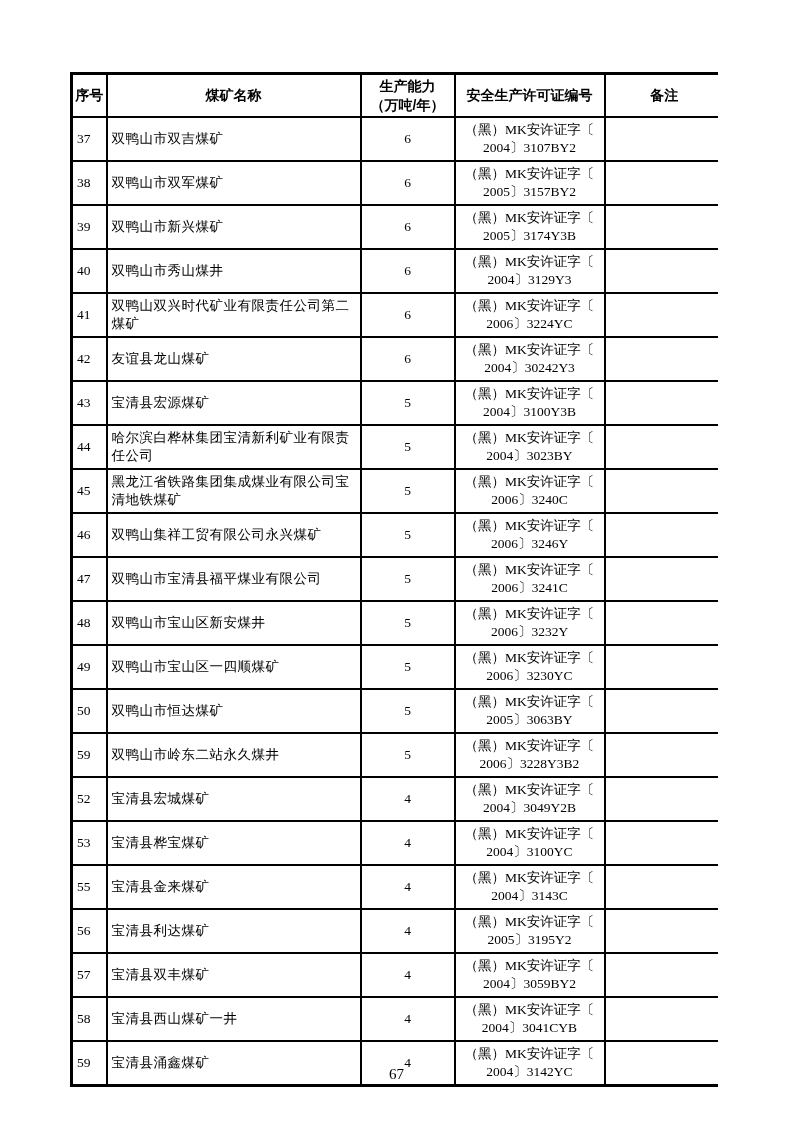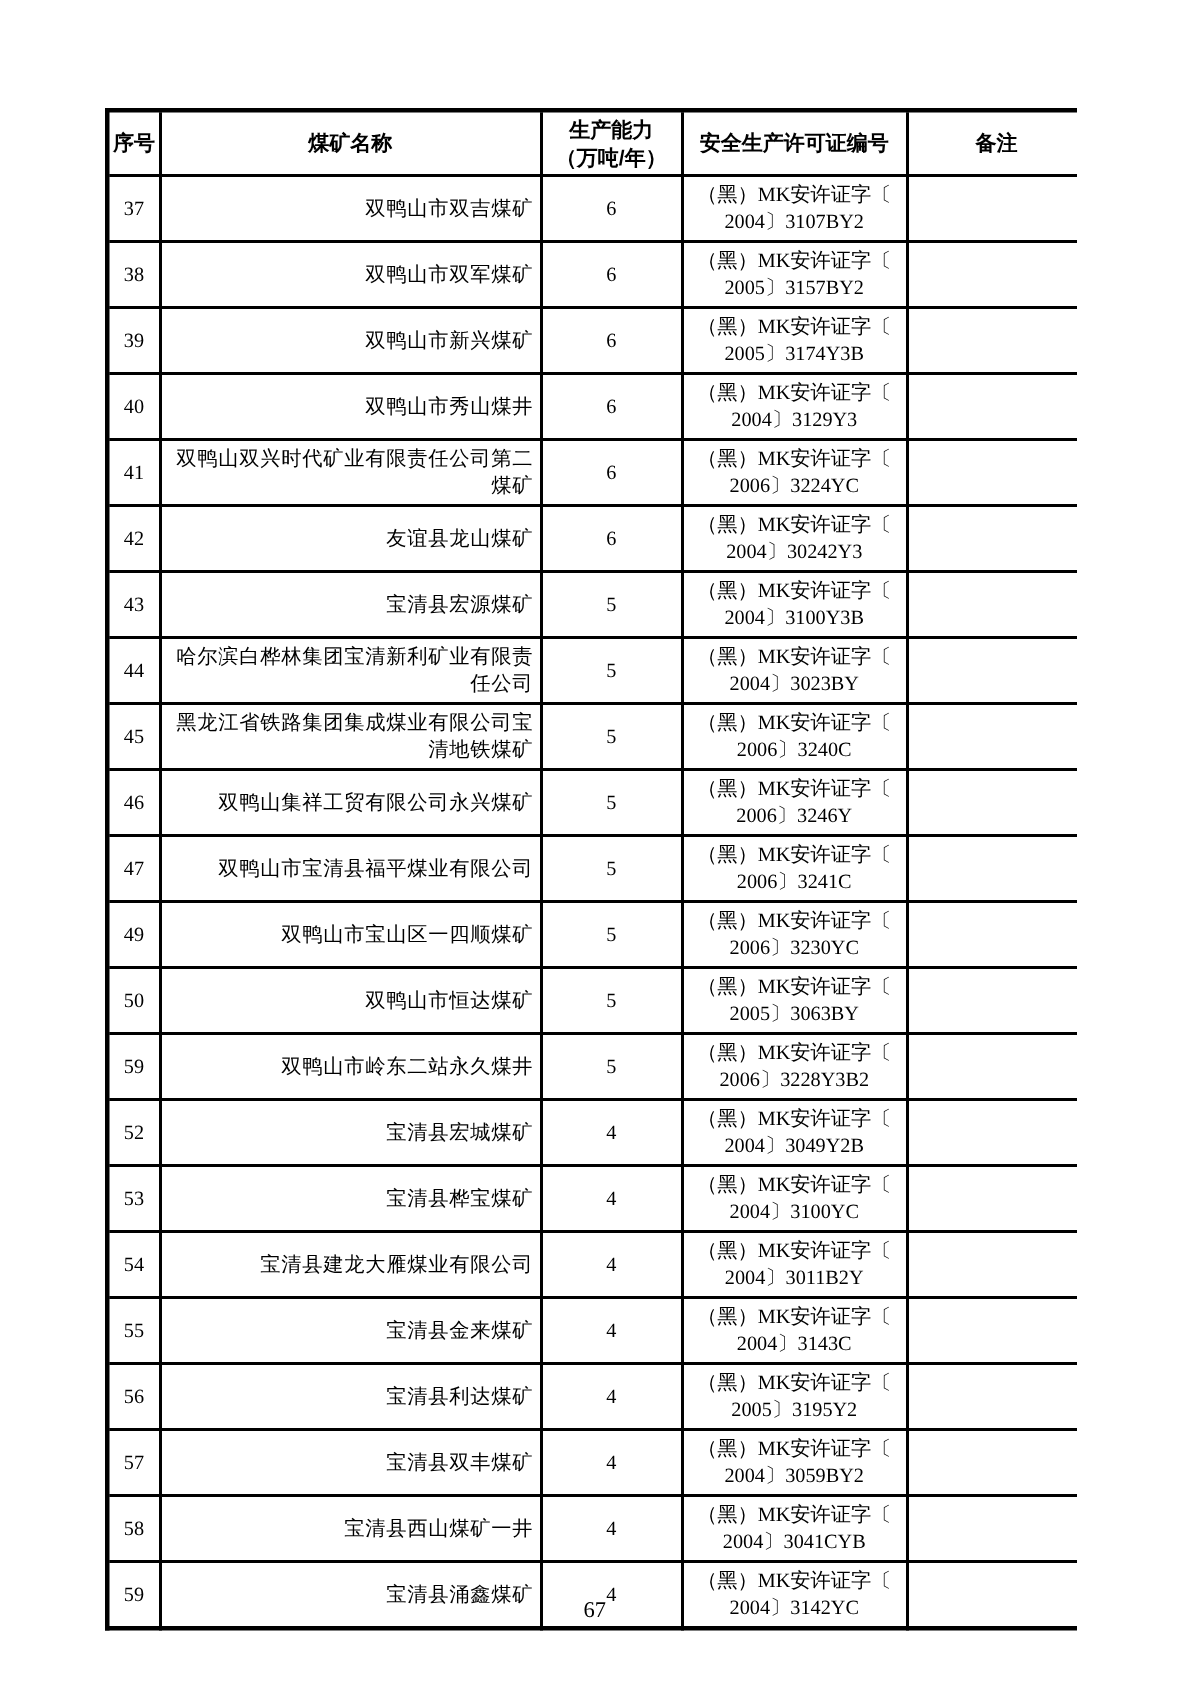--- a/index.html
+++ b/index.html
@@ -46,25 +46,24 @@
   table.mine-table td {
     border: 2px solid #000000;
     font-size: 13.5px;
     line-height: 1.35;
     height: 40px;
     vertical-align: middle;
     padding: 1px 4px;
     overflow: hidden;
   }
   td.cell-no {
-    text-align: center;
     font-size: 13.5px;
   }
   td.cell-name {
-    text-align: right;
+    text-align: left;
     font-size: 14px;
     padding-left: 7px;
     padding-right: 14px;
     letter-spacing: 0.5px;
   }
   td.cell-capacity {
     text-align: center;
   }
   td.cell-license {
     text-align: center;
@@ -190,20 +189,28 @@
         </tr>
         <tr>
           <td class="cell-no">47</td>
           <td class="cell-name">双鸭山市宝清县福平煤业有限公司</td>
           <td class="cell-capacity">5</td>
           <td class="cell-license">（黑）MK安许证字〔
 2006〕3241C</td>
           <td class="cell-remark"></td>
         </tr>
         <tr>
+          <td class="cell-no">48</td>
+          <td class="cell-name">双鸭山市宝山区新安煤井</td>
+          <td class="cell-capacity">5</td>
+          <td class="cell-license">（黑）MK安许证字〔
+2006〕3232Y</td>
+          <td class="cell-remark"></td>
+        </tr>
+        <tr>
           <td class="cell-no">49</td>
           <td class="cell-name">双鸭山市宝山区一四顺煤矿</td>
           <td class="cell-capacity">5</td>
           <td class="cell-license">（黑）MK安许证字〔
 2006〕3230YC</td>
           <td class="cell-remark"></td>
         </tr>
         <tr>
           <td class="cell-no">50</td>
           <td class="cell-name">双鸭山市恒达煤矿</td>
@@ -227,28 +234,20 @@
           <td class="cell-license">（黑）MK安许证字〔
 2004〕3049Y2B</td>
           <td class="cell-remark"></td>
         </tr>
         <tr>
           <td class="cell-no">53</td>
           <td class="cell-name">宝清县桦宝煤矿</td>
           <td class="cell-capacity">4</td>
           <td class="cell-license">（黑）MK安许证字〔
 2004〕3100YC</td>
-          <td class="cell-remark"></td>
-        </tr>
-        <tr>
-          <td class="cell-no">54</td>
-          <td class="cell-name">宝清县建龙大雁煤业有限公司</td>
-          <td class="cell-capacity">4</td>
-          <td class="cell-license">（黑）MK安许证字〔
-2004〕3011B2Y</td>
           <td class="cell-remark"></td>
         </tr>
         <tr>
           <td class="cell-no">55</td>
           <td class="cell-name">宝清县金来煤矿</td>
           <td class="cell-capacity">4</td>
           <td class="cell-license">（黑）MK安许证字〔
 2004〕3143C</td>
           <td class="cell-remark"></td>
         </tr>

